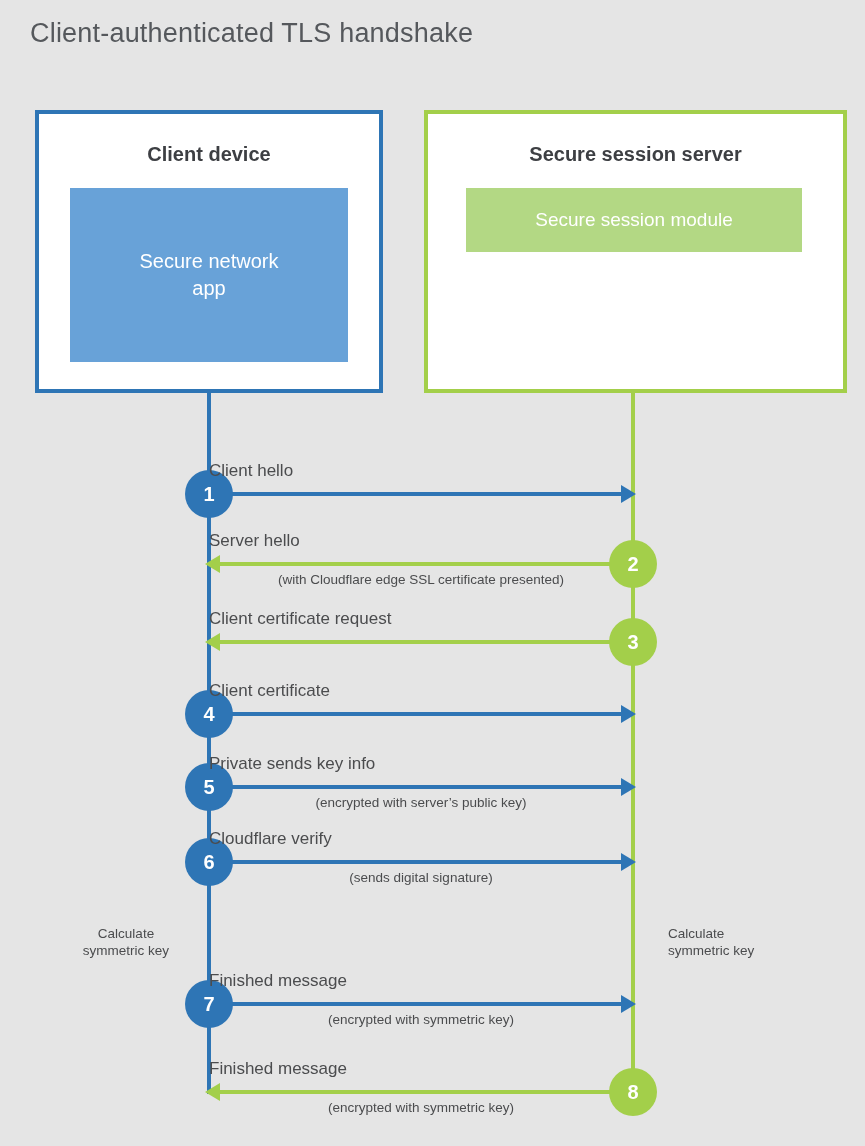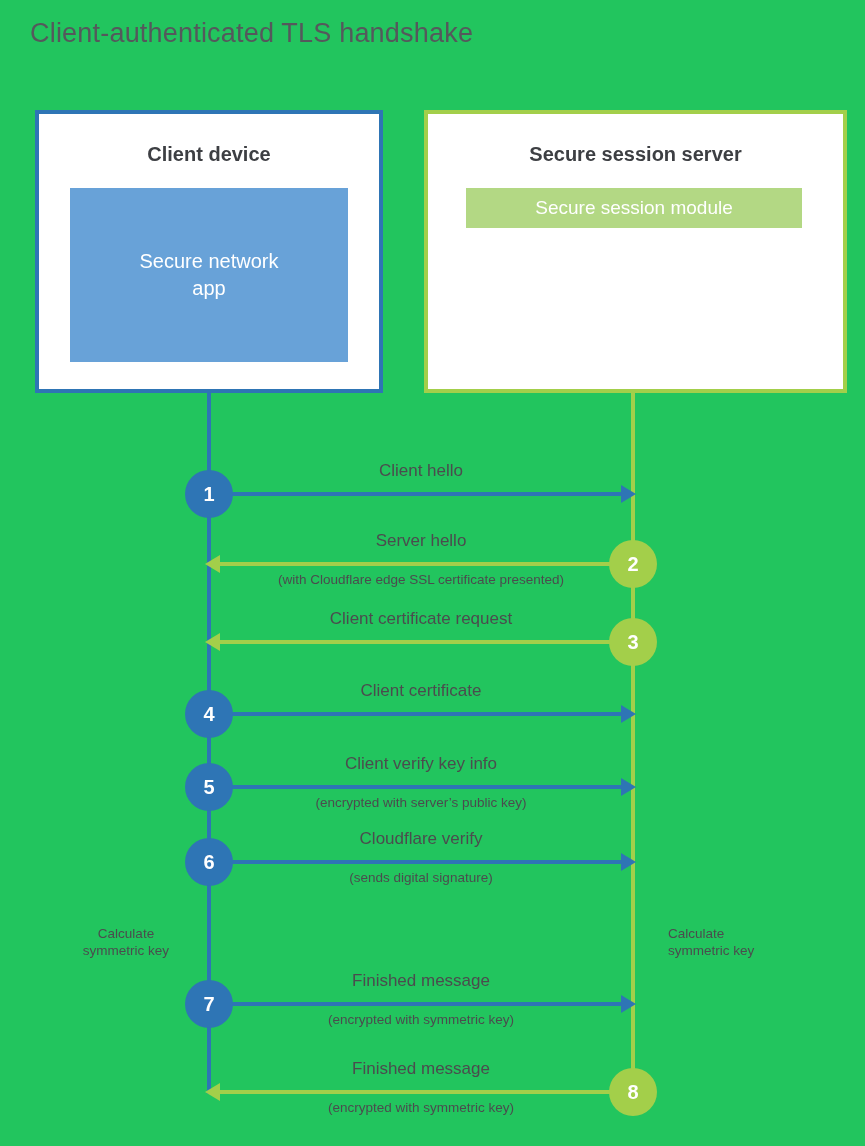--- a/index.html
+++ b/index.html
@@ -1,21 +1,21 @@
 <!DOCTYPE html>
 <html style="--blue: #2e75b5; --blue_fill: #68a2d8; --green: #a3cf4a; --green_fill: #b3d884; --heading_text: #3d3f43; --label_text: #4b4c4e; --title_text: #55585c;"><head>
 <meta charset="utf-8">
 <style>
   html, body { margin: 0; padding: 0; background: #ffffff; }
   body { font-family: "Liberation Sans", sans-serif; }
   .canvas {
     position: relative;
     width: 865px;
     height: 1146px;
-    background: #22c55e;
+    background: #e5e5e5;
     overflow: hidden;
   }
   .page-title {
     position: absolute;
     left: 30px; top: 18px;
     font-size: 27px;
     font-weight: 300;
     color: var(--title_text);
     letter-spacing: 0.2px;
     margin: 0;
@@ -41,21 +41,21 @@
     position: absolute;
     left: 70px; top: 188px;
     width: 278px; height: 174px;
     background: var(--blue_fill);
     display: flex; flex-direction: column;
     align-items: center; justify-content: center;
     color: #ffffff; font-size: 20px; line-height: 27px;
   }
   .server-bar {
     position: absolute;
-    left: 466px; width: 336px; height: 40px;
+    left: 466px; width: 336px; height: 64px;
     background: var(--green_fill);
     color: #ffffff; font-size: 19px;
     display: flex; align-items: center; justify-content: center;
   }
   
   .vline { position: absolute; width: 4px; }
   .vline.blue { background: var(--blue); }
   .vline.green { background: var(--green); }
   
   .circle {
@@ -78,21 +78,20 @@
   }
   .head-left {
     position: absolute; width: 0; height: 0;
     border-top: 9px solid transparent;
     border-bottom: 9px solid transparent;
     border-right: 15px solid var(--green);
   }
   .step-label {
     position: absolute;
     left: 209px; width: 424px;
-    text-align: center;
     font-size: 17px;
     color: var(--label_text);
   }
   .step-sub {
     position: absolute;
     left: 209px; width: 424px;
     text-align: center;
     font-size: 13.5px;
     color: var(--label_text);
   }
@@ -152,21 +151,21 @@
     <div class="shaft blue" style="left:209px; top:712px; width:412px"></div>
     <div class="head-right" style="left:621px; top:705px"></div>
     <div class="circle blue" style="left:185px; top:690px">4</div>
     <div class="step-label" style="top:681px">Client certificate</div>
   </div>
 
   <div>
     <div class="shaft blue" style="left:209px; top:785px; width:412px"></div>
     <div class="head-right" style="left:621px; top:778px"></div>
     <div class="circle blue" style="left:185px; top:763px">5</div>
-    <div class="step-label" style="top:754px">Client verify key info</div>
+    <div class="step-label" style="top:754px">Private sends key info</div>
     <div class="step-sub" style="top:795px">(encrypted with server’s public key)</div>
   </div>
 
   <div>
     <div class="shaft blue" style="left:209px; top:860px; width:412px"></div>
     <div class="head-right" style="left:621px; top:853px"></div>
     <div class="circle blue" style="left:185px; top:838px">6</div>
     <div class="step-label" style="top:829px">Cloudflare verify</div>
     <div class="step-sub" style="top:870px">(sends digital signature)</div>
   </div>

